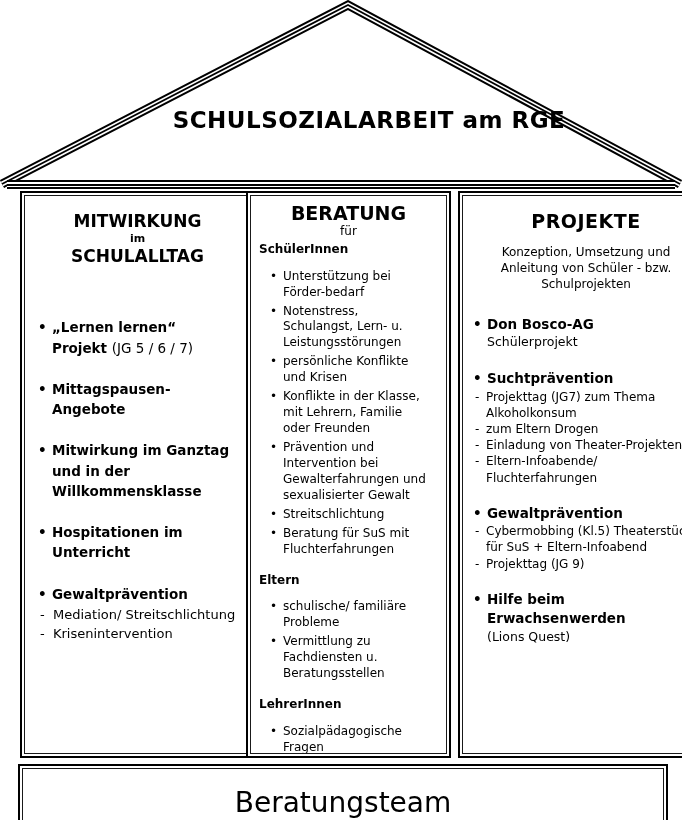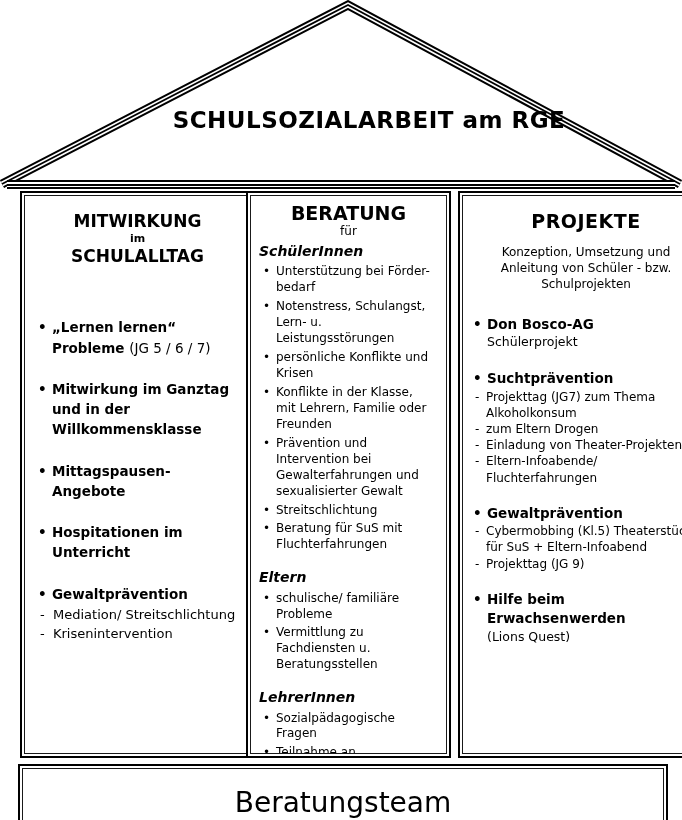--- a/index.html
+++ b/index.html
@@ -35,23 +35,23 @@
   .c1-list li.tight{margin-bottom:2px;}
   .c1-list li::before{content:"•";position:absolute;left:1px;}
   .note{font-weight:normal;}
   .dash{position:relative;padding-left:16px;font-size:13px;line-height:1.45;}
   .dash::before{content:"-";position:absolute;left:3px;}
 
   
   .col2 .inner{padding:1px 8px;}
   .c2-title{font-size:19px;font-weight:bold;text-align:center;margin-top:5px;}
   .c2-sub{font-size:12px;text-align:center;margin:0 0 4px;}
-  .sec-title{font-size:14px;font-weight:bold;margin:0 0 4px;line-height:1.3;font-style:italic;}
+  .sec-title{font-size:12px;font-weight:bold;margin:0 0 4px;line-height:1.3;}
   .sec{margin-top:15px;}
-  .c2-list{list-style:none;margin:4px;padding:0;}
+  .c2-list{list-style:none;margin:11px;padding:0;}
   .c2-list li{position:relative;padding-left:13px;font-size:12px;line-height:1.33;margin-bottom:3px;}
   .c2-list li::before{content:"•";position:absolute;left:0;}
 
   
   .col3 .inner{padding:8px 10px;}
   .c3-title{font-size:19px;font-weight:bold;text-align:center;margin-top:6px;letter-spacing:.5px;}
   .c3-intro{font-size:12px;text-align:center;line-height:1.35;margin:12px 2px 0;}
   .c3-block{margin-top:18px;}
   .c3-block.first{margin-top:22px;}
   .c3-bullet{position:relative;padding-left:14px;font-size:13.5px;font-weight:bold;line-height:1.45;}
@@ -80,25 +80,25 @@
   <section class="box col1">
     <div class="inner">
       <div class="c1-head">
         <div class="c1-big">MITWIRKUNG</div>
         <div class="c1-small">im</div>
         <div class="c1-big">SCHULALLTAG</div>
       </div>
       <ul class="c1-list">
         <li>
           <span>„Lernen lernen“</span><br>
-          <span>Probleme</span>
+          <span>Projekt</span>
           <span class="note">(JG 5 / 6 / 7)</span>
         </li>
+        <li>Mittagspausen-Angebote</li>
         <li>Mitwirkung im Ganztag und in der Willkommensklasse</li>
-        <li>Mittagspausen-Angebote</li>
         <li>Hospitationen im Unterricht</li>
         <li class="tight">Gewaltprävention</li>
       </ul>
       <div>
         <div class="dash">Mediation/ Streitschlichtung</div>
         <div class="dash">Krisenintervention</div>
       </div>
     </div>
   </section>
 

